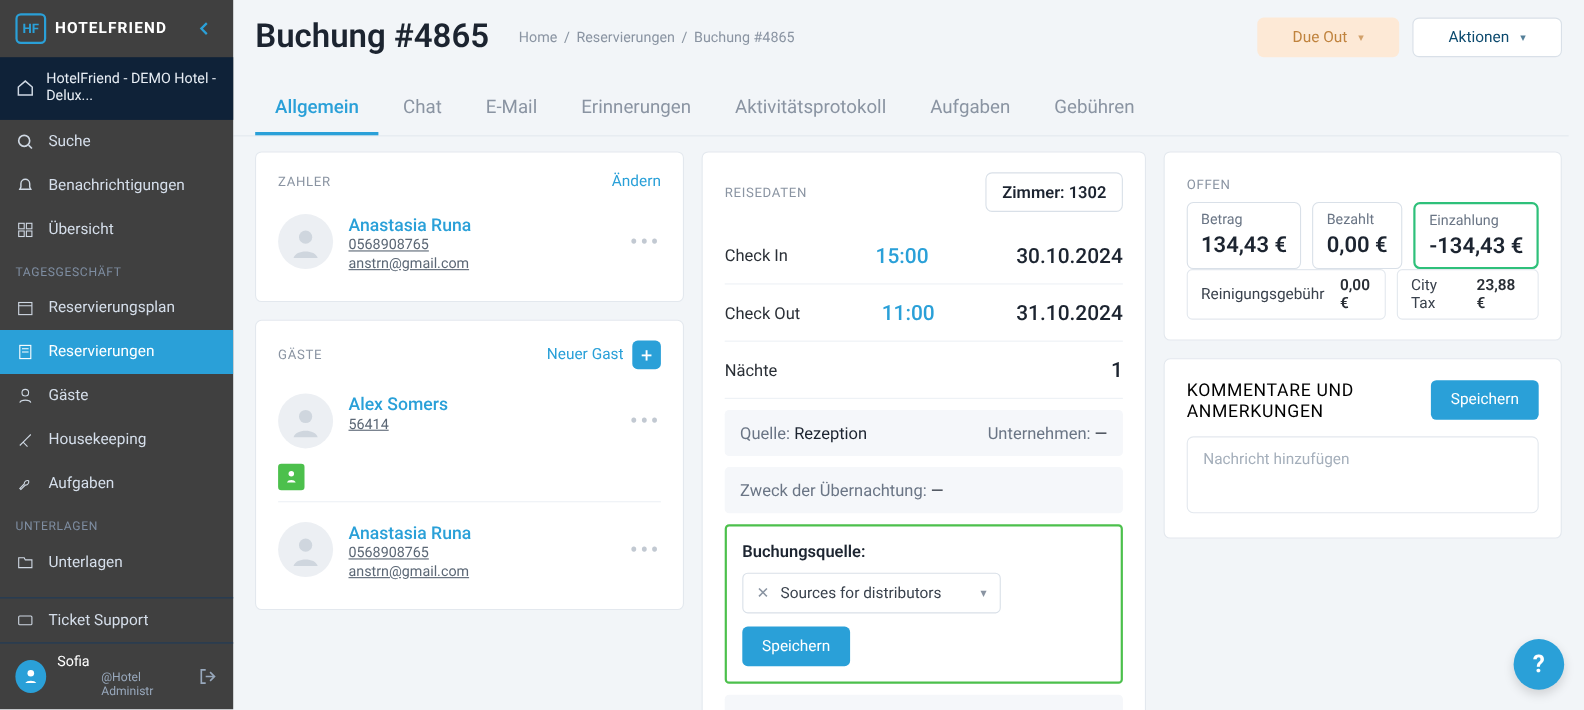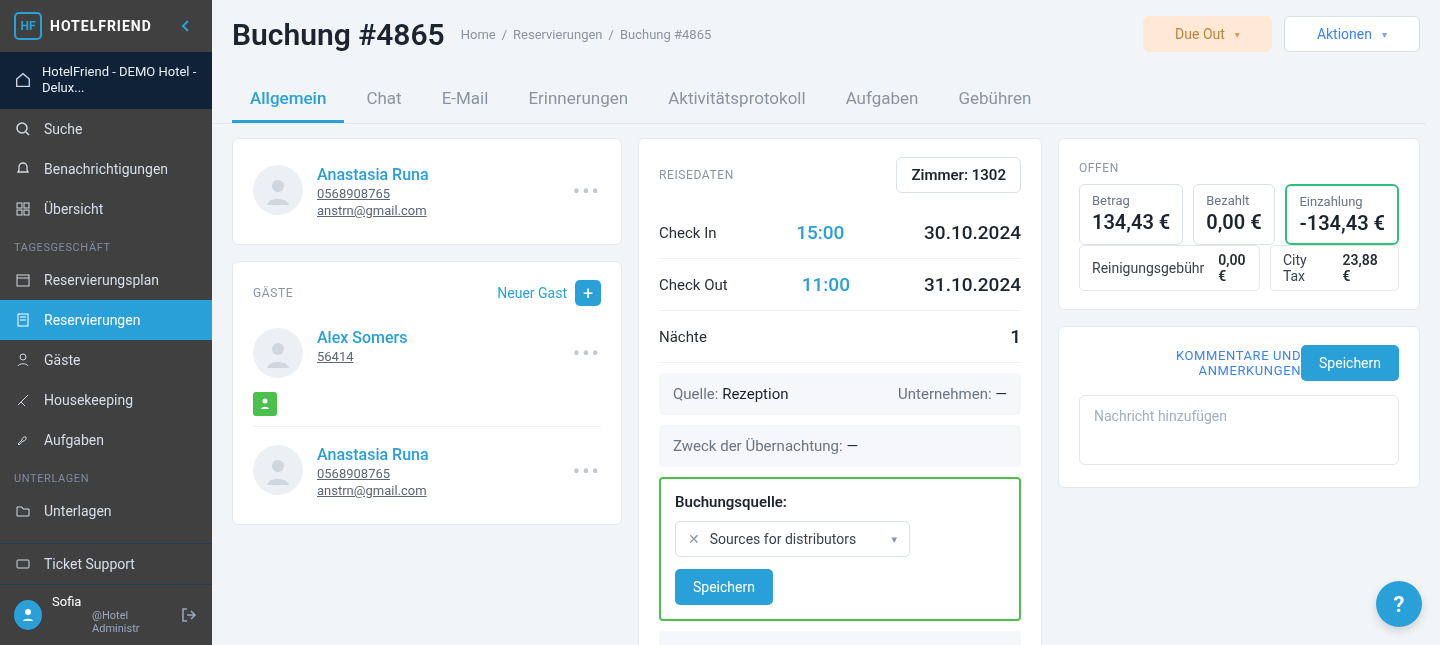--- a/index.html
+++ b/index.html
@@ -20,28 +20,28 @@
   .nav-item.active { background:#2aa0d8; color:#fff; }
   .nav-section { padding:12px 14px 6px; font-size:11px; letter-spacing:.6px; color:#7e8da1; text-transform:uppercase; }
   .user-row { display:flex; align-items:center; gap:10px; padding:10px 14px; border-top:1px solid #1f3b59; }
   .avatar-sm { width:30px;height:30px;border-radius:50%;background:#2aa0d8;display:flex;align-items:center;justify-content:center;color:#fff;font-size:14px; }
   .user-row .uname { font-size:13px; color:#fff; line-height:1.1; }
   .user-row .role { font-size:11px; color:#98a8bc;margin-left:40px; }
   .logout-ic { margin-left:auto; color:#98a8bc; cursor:pointer; }
 
   
   .main { flex:1; display:flex; flex-direction:column; overflow:hidden; }
-  .topbar { display:flex; align-items:center; padding:16px 20px 0 20px; gap:16px; }
+  .topbar { display:flex; padding:16px 20px 0 20px; gap:27px; }
   .page-title { font-size:30px; font-weight:600; color:#1c2430; }
   .crumbs { font-size:13px; color:#8a94a2; display:flex; gap:6px; align-items:center; }
   .crumbs a { color:#8a94a2; text-decoration:none; }
   .top-actions { margin-left:auto; display:flex; gap:12px; }
   .pill { height:36px; border-radius:6px; display:flex; align-items:center; padding:0 32px; gap:10px; font-size:14px; cursor:pointer; }
   .pill.due { background:#fde9d6; color:#c0833e; }
-  .pill.act { background:#fff; border:1px solid #d9e0e8; color:#3b82f6; }
+  .pill.act { background:#fff; border:1px solid #d9e0e8; color:#0c4a6e; }
   .chev { font-size:10px; color:inherit; opacity:.7; }
 
   .tabs { display:flex; gap:4px; padding:24px 20px 0 20px; border-bottom:1px solid #e3e8ee; }
   .tab { padding:12px 18px; font-size:17px; color:#8a94a2; cursor:pointer; border-bottom:3px solid transparent; }
   .tab.active { color:#2aa0d8; border-color:#2aa0d8; font-weight:500; }
 
   .content { flex:1; overflow:auto; padding:14px 20px 20px; display:flex; gap:16px; }
   .col { display:flex; flex-direction:column; gap:16px; }
   .col-a { width:390px; }
   .col-b { width:404px; }
@@ -83,21 +83,21 @@
   .stat.hl { border-color:#2ec07a; border-width:2px; }
   .stat .lab { font-size:13px; color:#6a7585; }
   .stat .val { font-size:20px; font-weight:600; color:#1c2430; margin-top:2px; white-space:nowrap; }
   .incl-ttl { font-size:13px; font-weight:600; color:#1c2430; margin:14px 0 8px; }
   .chips { display:flex; gap:10px; }
   .chip2 { border:1px solid #e3e8ee; border-radius:5px; padding:6px 12px; font-size:14px; display:flex; gap:14px; align-items:center; }
   .chip2 .n { color:#3a424d; }
   .chip2 .a { font-weight:600; }
 
   .comment-h { display:flex; align-items:center; justify-content:space-between; margin-bottom:14px; }
-  .comment-h .ttl { font-size:13px; letter-spacing:.6px; color:#3b82f6; text-transform:uppercase;text-align:right; }
+  .comment-h .ttl { font-size:16px; letter-spacing:.6px; color:#000000; text-transform:uppercase; }
   .ta { width:100%; border:1px solid #e3e8ee; border-radius:6px; padding:12px 14px; font-size:14px; color:#2a2f36; resize:none; height:70px; }
   .ta::placeholder { color:#a5afbb; }
 
   .help-fab { position:fixed; right:18px; bottom:18px; width:46px;height:46px;border-radius:50%;background:#2aa0d8;color:#fff;display:flex;align-items:center;justify-content:center;font-size:22px;font-weight:700;cursor:pointer;box-shadow:0 4px 10px rgba(0,0,0,.15); }
 
   
   .app::after{content:"";position:absolute;right:0;top:0;width:14px;height:100%;background:#f2f5f8;}
   .scroll-thumb{position:absolute;right:2px;top:2px;width:10px;height:40px;background:#c4cbd4;border-radius:5px;}
 
   svg { display:block; }
@@ -271,20 +271,24 @@
       <div class="tab">Erinnerungen</div>
       <div class="tab">Aktivitätsprotokoll</div>
       <div class="tab">Aufgaben</div>
       <div class="tab">Gebühren</div>
     </div>
 
     <div class="content">
 
       <div class="col col-a">
         <div class="card">
+          <div class="card-h">
+            <span class="ttl">ZAHLER</span>
+            <span class="linky">Ändern</span>
+          </div>
           <div class="guest-row">
             <div class="avatar">
               <svg width="30" height="30" viewBox="0 0 30 30">
                   <circle cx="15" cy="11" r="6" fill="#cfd6de"></circle>
                   <path d="M4 30c2-8 20-8 22 0" fill="#cfd6de"></path>
                 </svg>
             </div>
             <div>
               <div class="g-name">Anastasia Runa</div>
               <div class="g-sub">0568908765</div>

